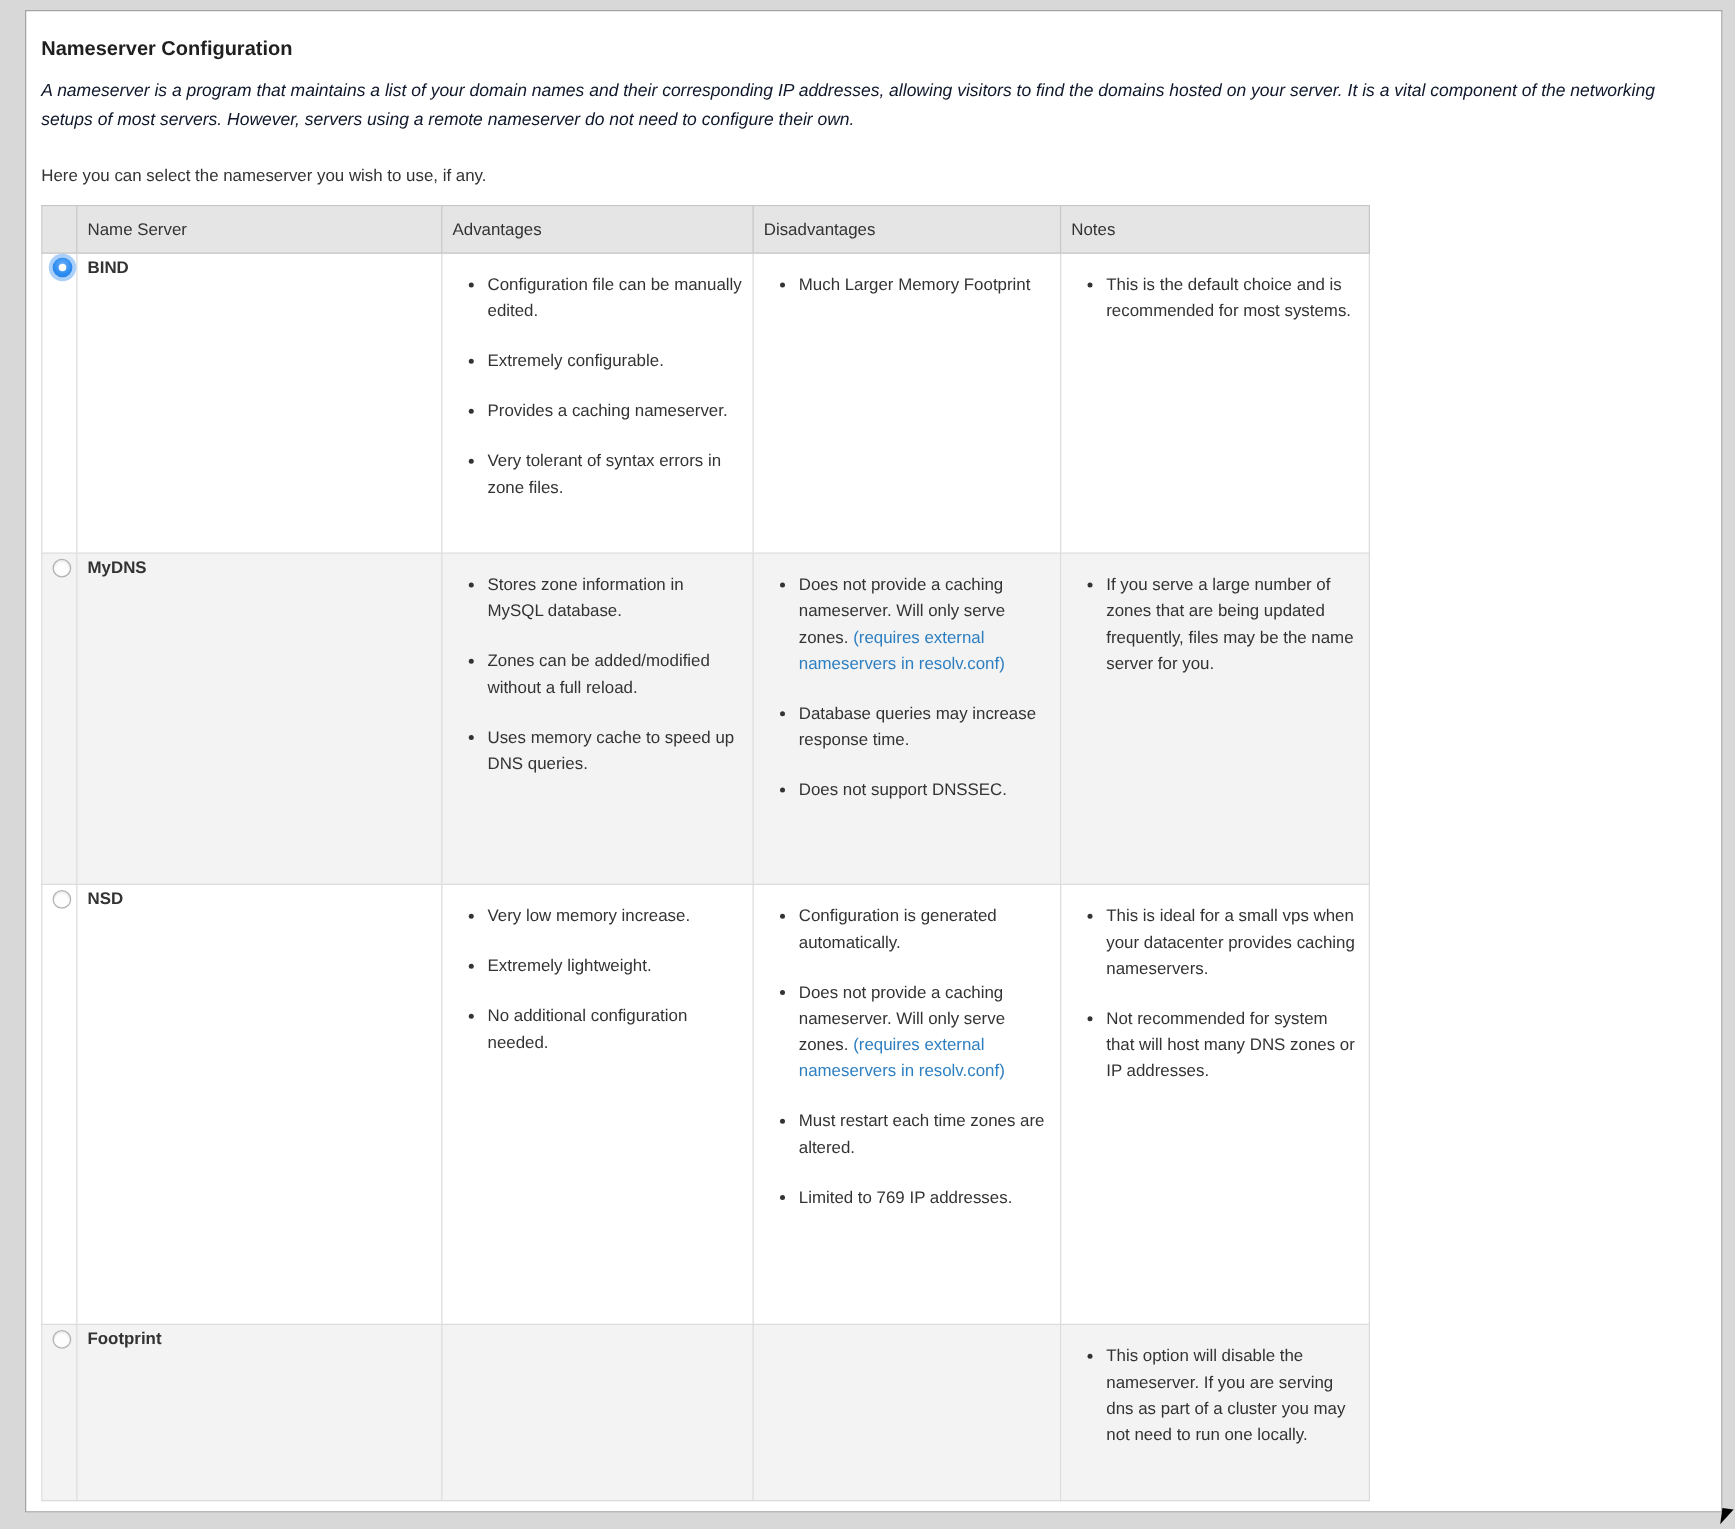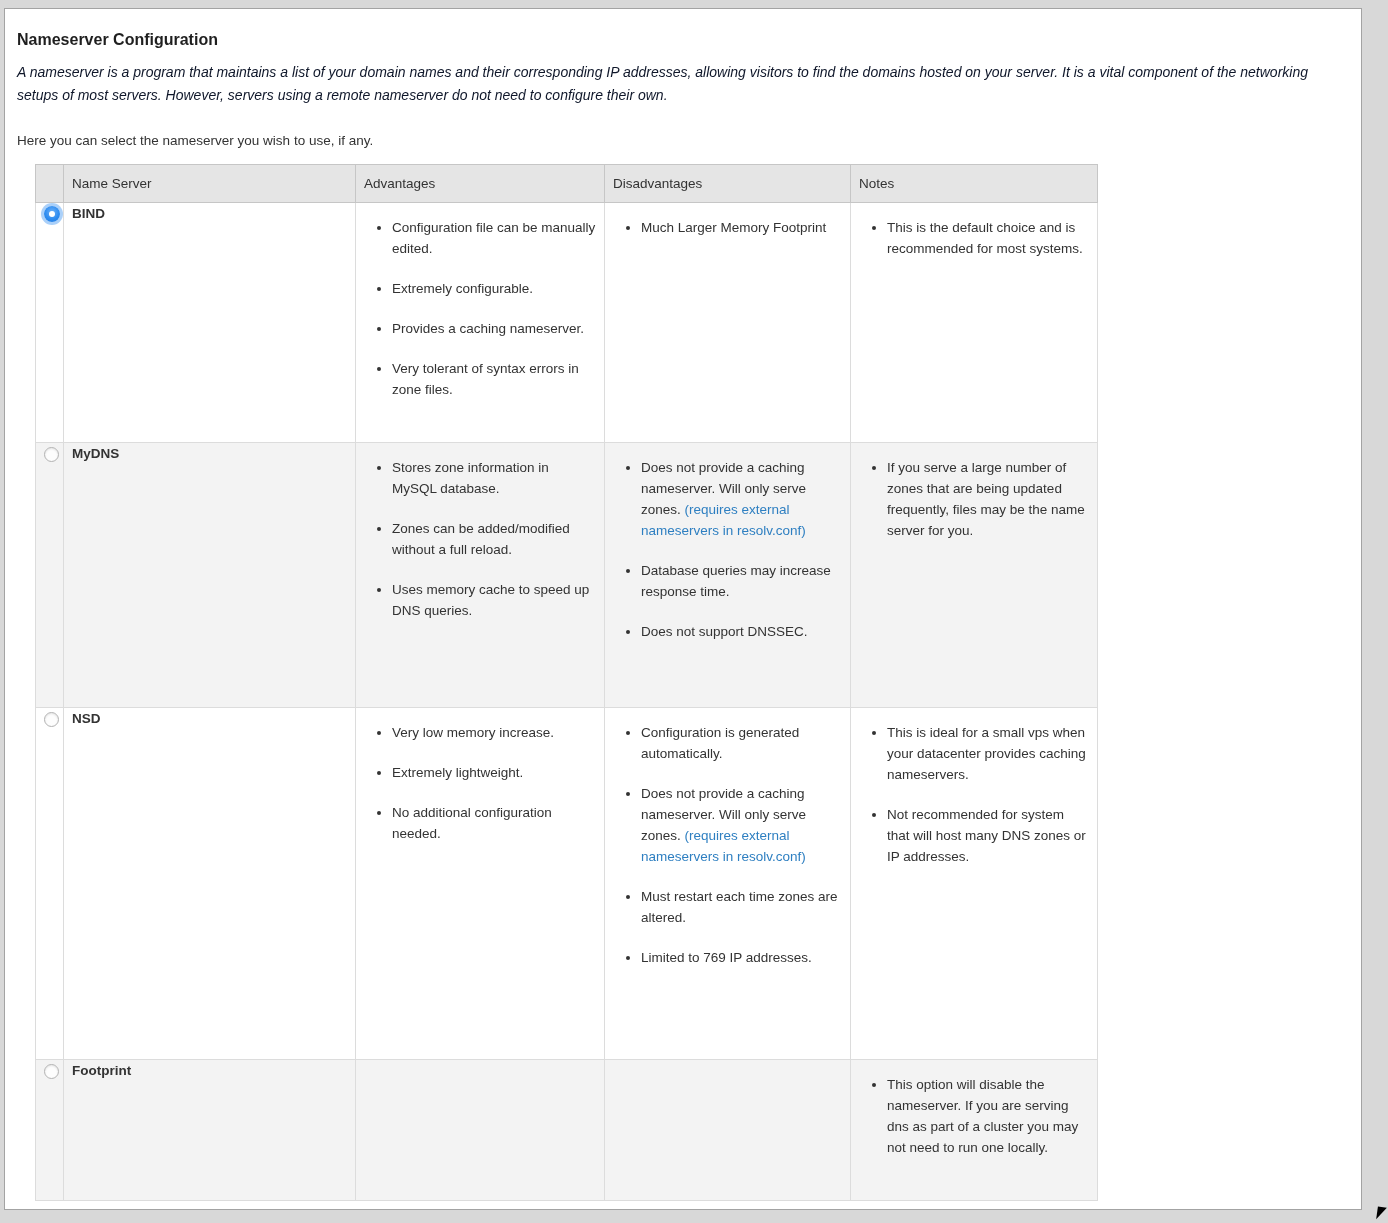--- a/index.html
+++ b/index.html
@@ -10,21 +10,21 @@
     color: #333;
   }
   .viewport {
     position: relative;
     width: 1388px;
     height: 1223px;
     overflow: hidden;
   }
   .panel {
     position: absolute;
-    left: 4px; top: 8px;
+    left: 20px; top: 8px;
     width: 1358px;
     height: 1202px;
     background: #ffffff;
     border: 1px solid #a3a3a3;
     padding: 12px 12px 16px 12px;
   }
   h1.page-title {
     font-size: 16px;
     font-weight: bold;
     color: #1f1f1f;
@@ -39,21 +39,20 @@
   }
   p.page-instruction {
     font-size: 13.5px;
     color: #333;
     margin: 0 0 16px 0;
   }
   table.ns-table {
     border-collapse: collapse;
     table-layout: fixed;
     width: 1062px;
-    margin-left: 18px;
   }
   .col-radio { width: 28px; }
   .col-name  { width: 292px; }
   .col-adv   { width: 249px; }
   .col-dis   { width: 246px; }
   .col-notes { width: 247px; }
   table.ns-table th {
     background: #e5e5e5;
     border: 1px solid #c6c6c6;
     font-weight: normal;

